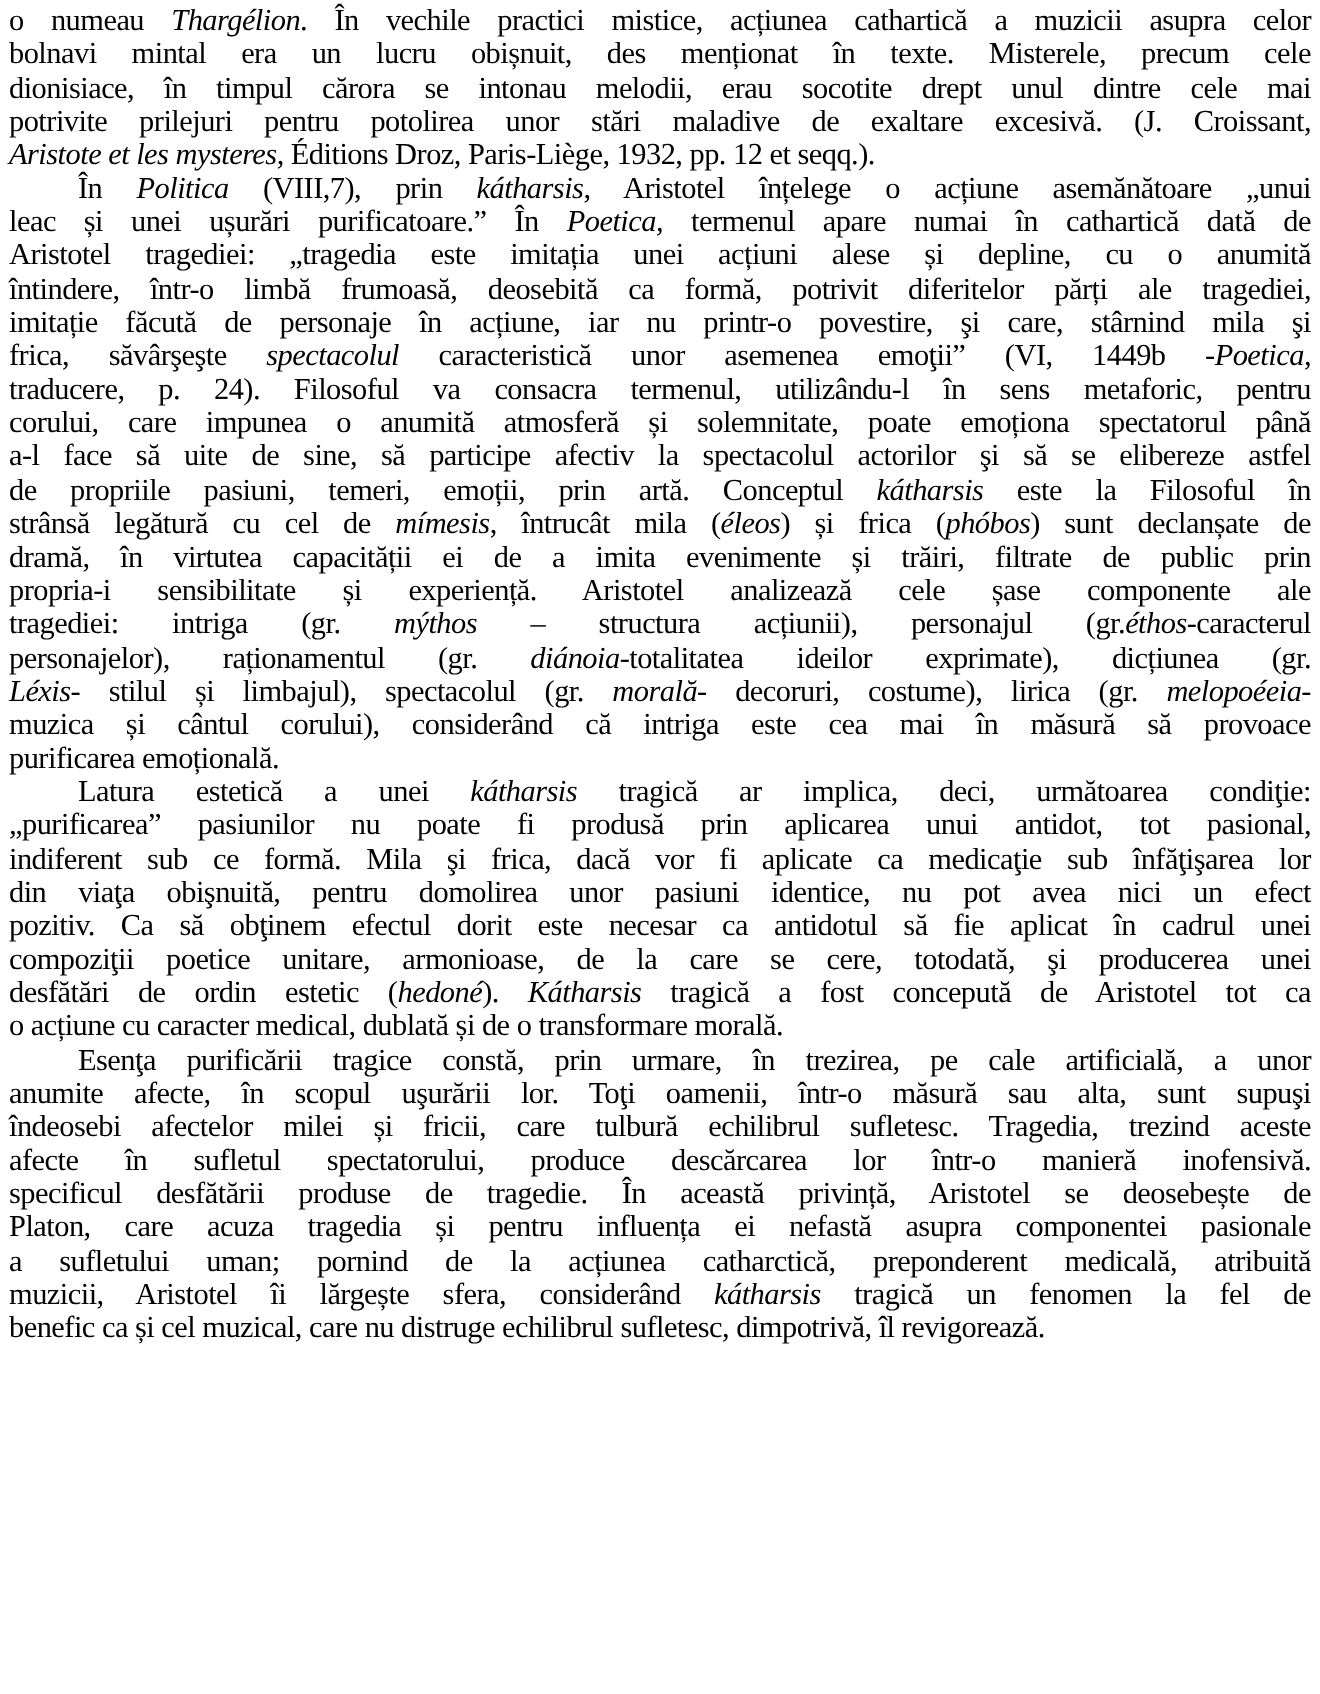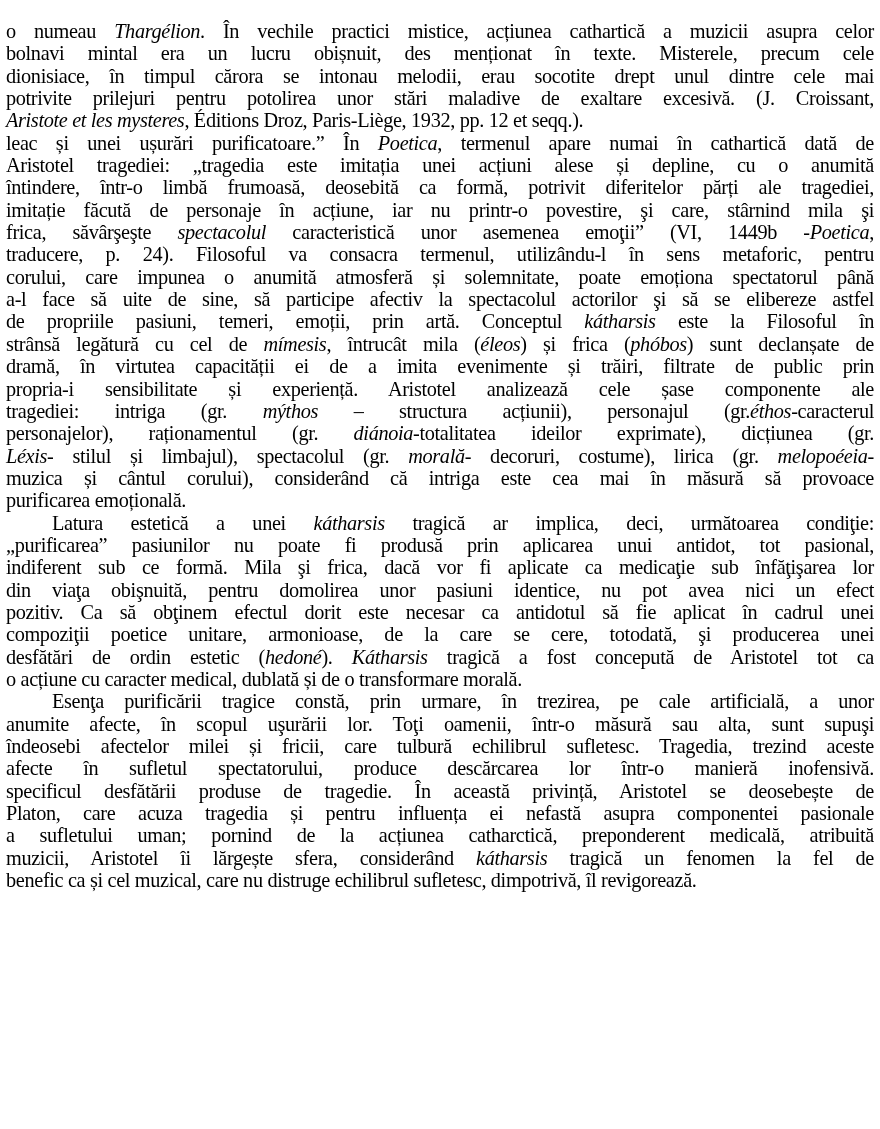--- a/index.html
+++ b/index.html
@@ -1,20 +1,20 @@
 <!DOCTYPE html>
 <html><head>
 <meta charset="utf-8">
 <style>
   html, body { margin: 0; padding: 0; background: #ffffff; }
   body { width: 880px; height: 1129px; overflow: hidden; }
   .page {
     position: absolute; left: 0; top: 0;
     width: 880px; height: 1129px; background: #fff;
-    box-sizing: border-box; padding: 20px 6px 0 6px;
+    box-sizing: border-box; padding: 3px 6px 0 6px;
     font-family: "Liberation Serif", "DejaVu Serif", serif;
     font-size: 20.3px; line-height: 22.35px; color: #000;
     letter-spacing: -0.35px;
   }
   .para { margin: 0; text-align: justify; text-align-last: left; }
   .line { display: block; text-align: justify; text-align-last: justify; white-space: nowrap; overflow: visible; }
   .line.last { text-align-last: left; }
   .para .line:first-child { }
   .indent-line { padding-left: 46px; }
   i { font-style: italic; }
@@ -24,20 +24,21 @@
 
 <div class="page" id="page">
     <div class="para">
       <span class="line"><span>o numeau </span><i>Thargélion</i><span>. În vechile practici mistice, acțiunea cathartică a muzicii asupra celor</span></span>
       <span class="line"><span>bolnavi mintal era un lucru obișnuit, des menționat în texte. Misterele, precum cele</span></span>
       <span class="line"><span>dionisiace, în timpul cărora se intonau melodii, erau socotite drept unul dintre cele mai</span></span>
       <span class="line"><span>potrivite prilejuri pentru potolirea unor stări maladive de exaltare excesivă. (J. Croissant,</span></span>
       <span class="line last"><i>Aristote et les mysteres</i><span>, Éditions Droz, Paris-Liège, 1932, pp. 12 et seqq.).</span></span>
     </div>
     <div class="para">
+      <span class="line indent-line"><span>În </span><i>Politica</i><span> (VIII,7), prin </span><i>kátharsis</i><span>, Aristotel înțelege o acțiune asemănătoare „unui</span></span>
       <span class="line"><span>leac și unei ușurări purificatoare.” În </span><i>Poetica</i><span>, termenul apare numai în cathartică dată de</span></span>
       <span class="line"><span>Aristotel tragediei: „tragedia este imitația unei acțiuni alese și depline, cu o anumită</span></span>
       <span class="line"><span>întindere, într-o limbă frumoasă, deosebită ca formă, potrivit diferitelor părți ale tragediei,</span></span>
       <span class="line"><span>imitație făcută de personaje în acțiune, iar nu printr-o povestire, şi care, stârnind mila şi</span></span>
       <span class="line"><span>frica, săvârşeşte </span><i>spectacolul</i><span> caracteristică unor asemenea emoţii” (VI, 1449b -</span><i>Poetica</i><span>,</span></span>
       <span class="line"><span>traducere, p. 24). Filosoful va consacra termenul, utilizându-l în sens metaforic, pentru</span></span>
       <span class="line"><span>corului, care impunea o anumită atmosferă și solemnitate, poate emoționa spectatorul până</span></span>
       <span class="line"><span>a-l face să uite de sine, să participe afectiv la spectacolul actorilor şi să se elibereze astfel</span></span>
       <span class="line"><span>de propriile pasiuni, temeri, emoții, prin artă. Conceptul </span><i>kátharsis</i><span> este la Filosoful în</span></span>
       <span class="line"><span>strânsă legătură cu cel de </span><i>mímesis</i><span>, întrucât mila (</span><i>éleos</i><span>) și frica (</span><i>phóbos</i><span>) sunt declanșate de</span></span>

